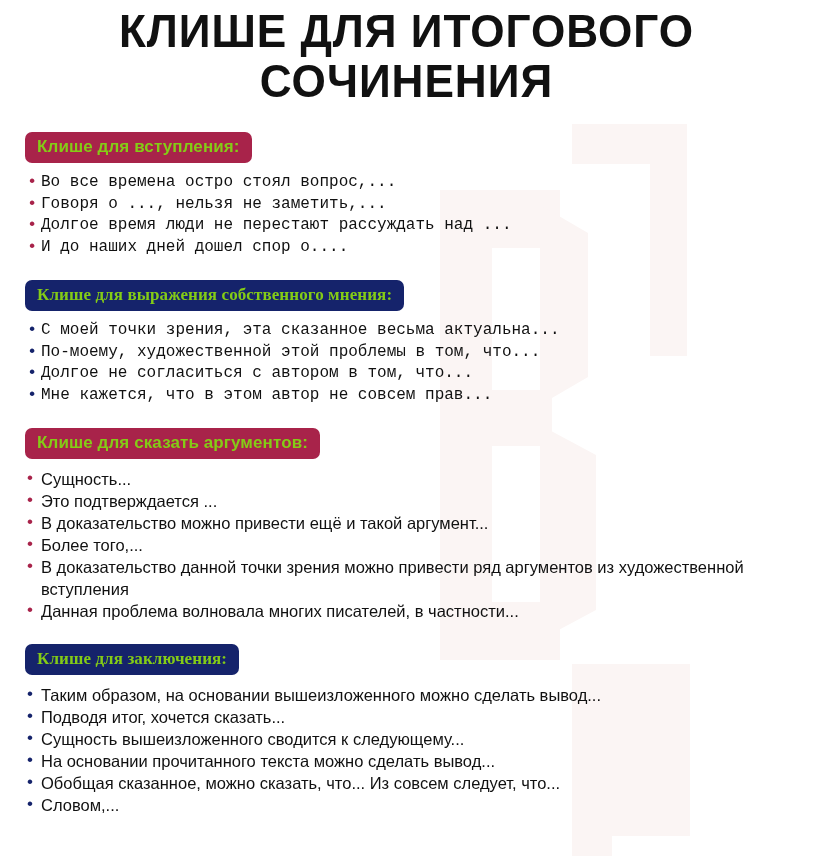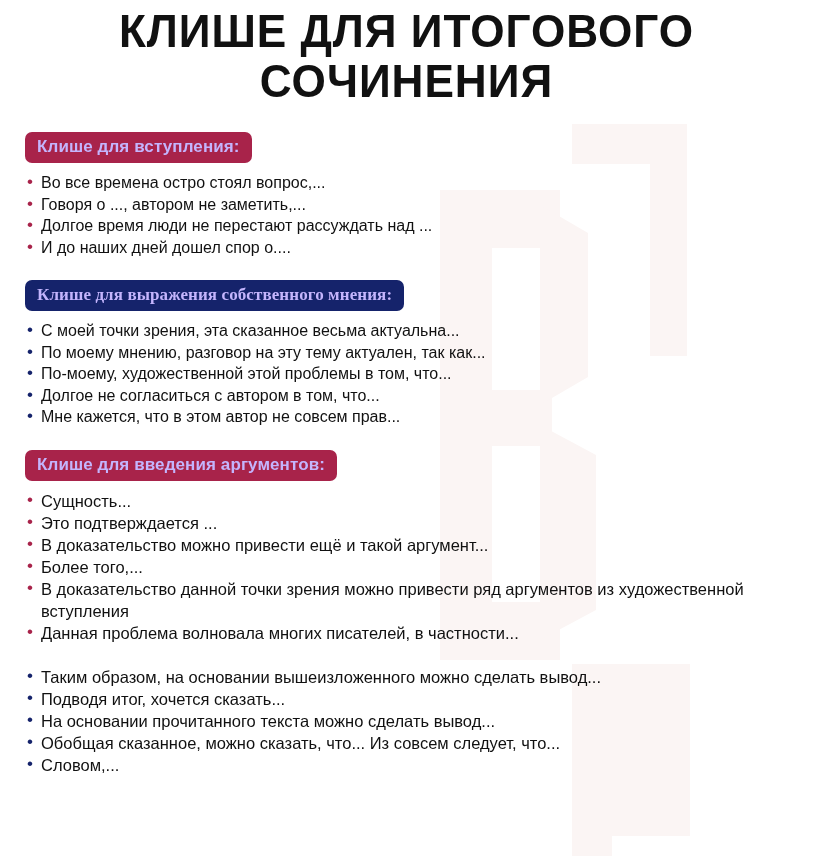--- a/index.html
+++ b/index.html
@@ -66,21 +66,21 @@
   }
 
   .section {
     padding: 0 10px 0 25px;
   }
   .section-gap-1 { margin-top: 26px; }
   .section-gap   { margin-top: 22px; }
 
   .section-header {
     display: inline-block;
-    color: #c4b5fd;
+    color: #84cc16;
     font-weight: 700;
     font-size: 17px;
     line-height: 20px;
     padding: 5px 12px 6px 12px;
     border-radius: 7px;
     white-space: nowrap;
     letter-spacing: 0.1px;
   }
   .header-crimson { background: #a8234a; }
   .header-navy    { background: #15236b; font-family: Liberation Serif, serif; }
@@ -89,21 +89,21 @@
     list-style: none;
     margin: 9px 0 0 0;
     padding: 0 0 0 0;
   }
   .clause-list li {
     position: relative;
     padding-left: 16px;
     font-size: 16px;
     line-height: 21.5px;
     color: #111111;
-    font-family: Liberation Sans, sans-serif;
+    font-family: Liberation Mono, monospace;
   }
   .clause-list li::before {
     content: "•";
     position: absolute;
     left: 2px;
     top: -1px;
     font-size: 17px;
     line-height: 21.5px;
   }
   .bullets-crimson li::before { color: #a8234a; }
@@ -136,53 +136,54 @@
 
   <div class="title-block">
     <div class="title-line">КЛИШЕ ДЛЯ ИТОГОВОГО</div>
     <div class="title-line">СОЧИНЕНИЯ</div>
   </div>
 
   <div class="section section-gap-1">
     <div class="section-header header-crimson">Клише для вступления:</div>
     <ul class="clause-list bullets-crimson">
       <li>Во все времена остро стоял вопрос,...</li>
-      <li>Говоря о ..., автором не заметить,...</li>
+      <li>Говоря о ..., нельзя не заметить,...</li>
       <li>Долгое время люди не перестают рассуждать над ...</li>
       <li>И до наших дней дошел спор о....</li>
     </ul>
   </div>
 
   <div class="section section-gap">
     <div class="section-header header-navy">Клише для выражения собственного мнения:</div>
     <ul class="clause-list bullets-navy">
       <li>С моей точки зрения, эта сказанное весьма актуальна...</li>
-      <li>По моему мнению, разговор на эту тему актуален, так как...</li>
       <li>По-моему, художественной этой проблемы в том, что...</li>
       <li>Долгое не согласиться с автором в том, что...</li>
       <li>Мне кажется, что в этом автор не совсем прав...</li>
     </ul>
   </div>
 
   <div class="section section-gap">
-    <div class="section-header header-crimson">Клише для введения аргументов:</div>
+    <div class="section-header header-crimson">Клише для сказать аргументов:</div>
     <ul class="clause-list bullets-crimson narrow">
       <li>Сущность...</li>
       <li>Это подтверждается ...</li>
       <li>В доказательство можно привести ещё и такой аргумент...</li>
       <li>Более того,...</li>
       <li>В доказательство данной точки зрения можно привести ряд аргументов из художественной вступления</li>
       <li>Данная проблема волновала многих писателей, в частности...</li>
     </ul>
   </div>
 
   <div class="section section-gap">
+    <div class="section-header header-navy">Клише для заключения:</div>
     <ul class="clause-list bullets-navy narrow">
       <li>Таким образом, на основании вышеизложенного можно сделать вывод...</li>
       <li>Подводя итог, хочется сказать...</li>
+      <li>Сущность вышеизложенного сводится к следующему...</li>
       <li>На основании прочитанного текста можно сделать вывод...</li>
       <li>Обобщая сказанное, можно сказать, что... Из совсем следует, что...</li>
       <li>Словом,...</li>
 
     </ul>
   </div>
 
 </div>
 
 </body></html>

